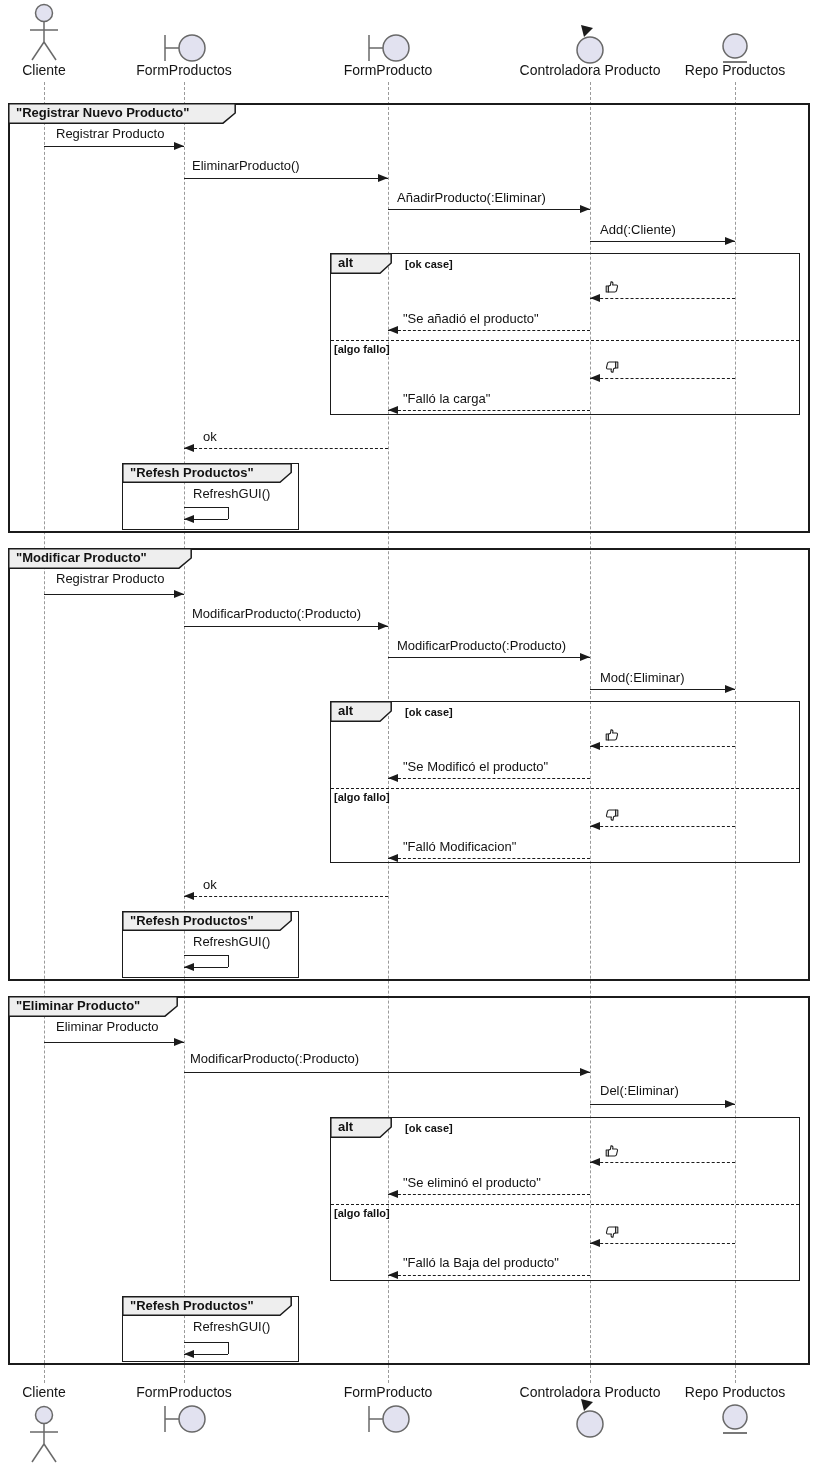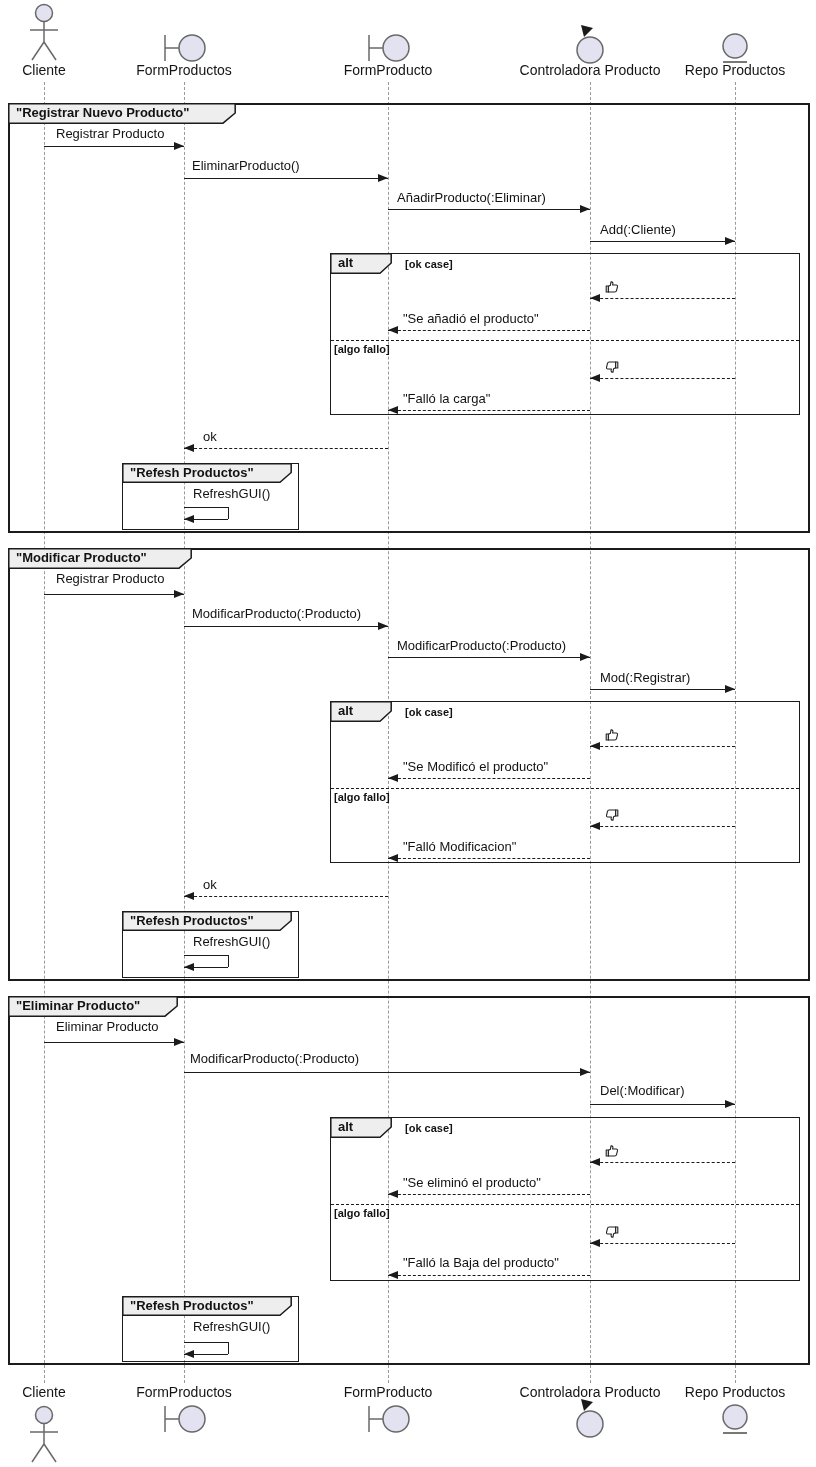--- a/index.html
+++ b/index.html
@@ -173,21 +173,21 @@
   <div class="ah r" style="left:174px;top:590px"></div>
 
   <div class="msg" style="left:192px;top:606px">ModificarProducto(:Producto)</div>
   <div class="line" style="left:184px;top:626px;width:204px"></div>
   <div class="ah r" style="left:378px;top:622px"></div>
 
   <div class="msg" style="left:397px;top:638px">ModificarProducto(:Producto)</div>
   <div class="line" style="left:388px;top:657px;width:202px"></div>
   <div class="ah r" style="left:580px;top:653px"></div>
 
-  <div class="msg" style="left:600px;top:670px">Mod(:Registrar)</div>
+  <div class="msg" style="left:600px;top:670px">Mod(:Eliminar)</div>
   <div class="line" style="left:590px;top:689px;width:145px"></div>
   <div class="ah r" style="left:725px;top:685px"></div>
 
   <div class="altbox" style="left:330px;top:701px;width:470px;height:162px"></div>
   <div class="tab" style="left:330px;top:701px;width:62px;height:21px">
     <svg width="62" height="21" viewBox="0 0 62 21">
         <path d="M0.8,0.8 H61.2 V10 L50,20.2 H0.8 Z" fill="#EEEEEE" stroke="#1b1b1b" stroke-width="1.5"></path>
       </svg>
     <span>alt</span>
   </div>
@@ -252,21 +252,21 @@
   </div>
 
   <div class="msg" style="left:56px;top:1019px">Eliminar Producto</div>
   <div class="line" style="left:44px;top:1042px;width:140px"></div>
   <div class="ah r" style="left:174px;top:1038px"></div>
 
   <div class="msg" style="left:190px;top:1051px">ModificarProducto(:Producto)</div>
   <div class="line" style="left:184px;top:1072px;width:406px"></div>
   <div class="ah r" style="left:580px;top:1068px"></div>
 
-  <div class="msg" style="left:600px;top:1083px">Del(:Modificar)</div>
+  <div class="msg" style="left:600px;top:1083px">Del(:Eliminar)</div>
   <div class="line" style="left:590px;top:1104px;width:145px"></div>
   <div class="ah r" style="left:725px;top:1100px"></div>
 
   <div class="altbox" style="left:330px;top:1117px;width:470px;height:164px"></div>
   <div class="tab" style="left:330px;top:1117px;width:62px;height:21px">
     <svg width="62" height="21" viewBox="0 0 62 21">
         <path d="M0.8,0.8 H61.2 V10 L50,20.2 H0.8 Z" fill="#EEEEEE" stroke="#1b1b1b" stroke-width="1.5"></path>
       </svg>
     <span>alt</span>
   </div>

